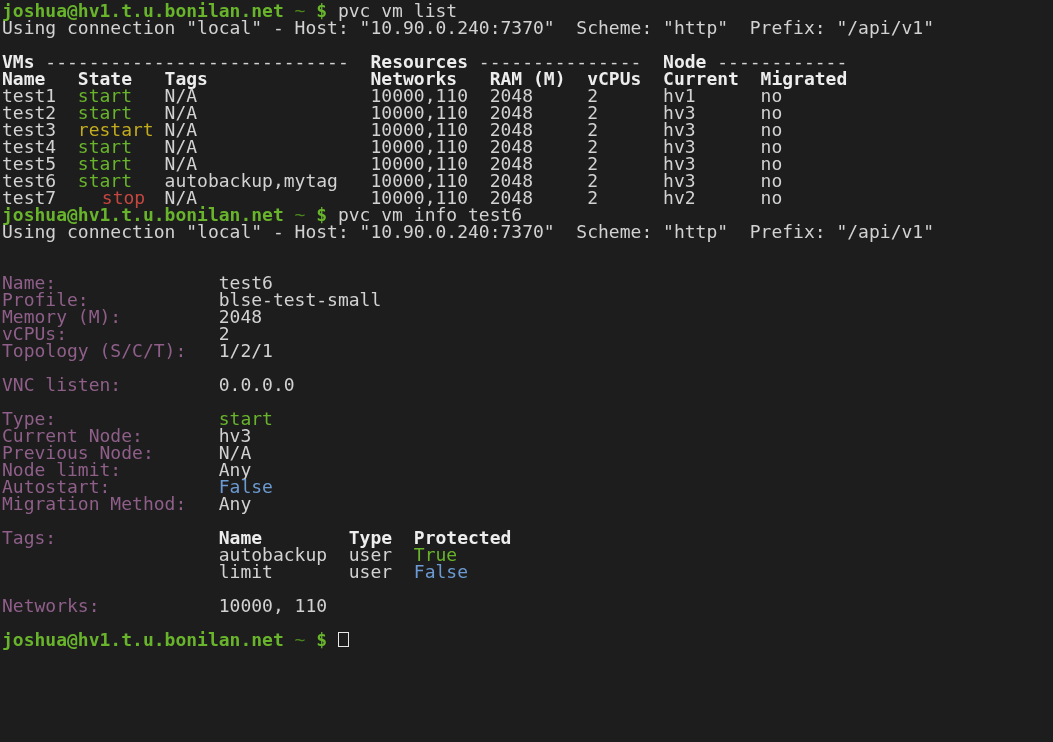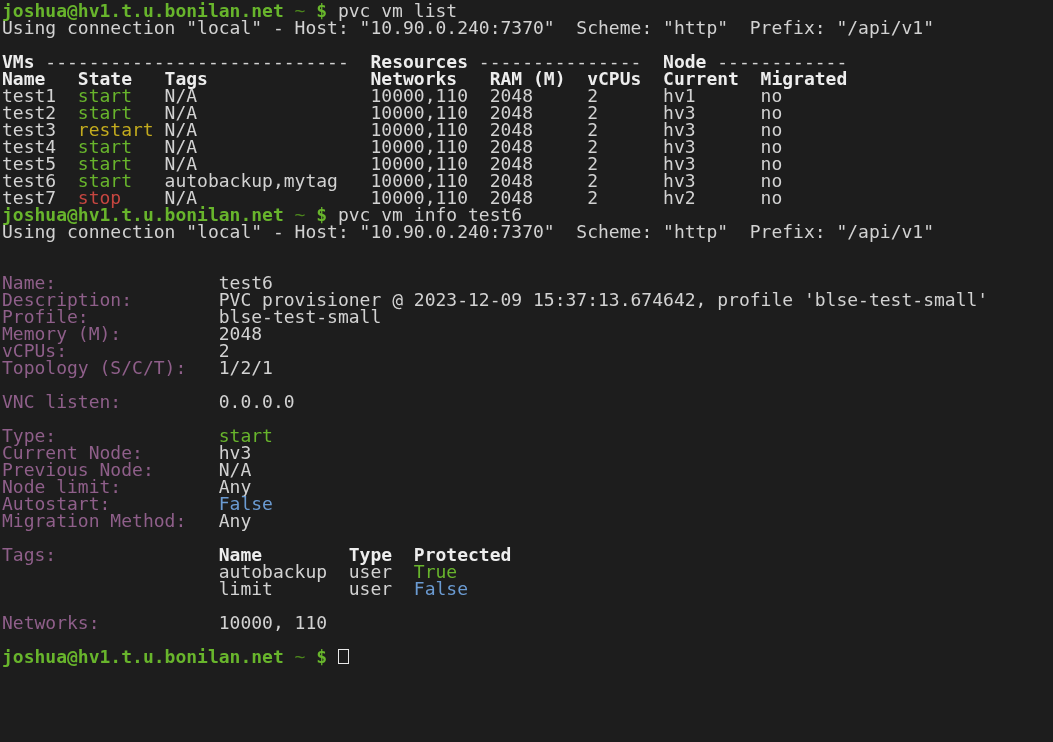--- a/index.html
+++ b/index.html
@@ -21,21 +21,21 @@
   .c0{left:0}  .c4{left:4ch}  .c7{left:7ch}  .c15{left:15ch}
   .c20{left:20ch}.c27{left:27ch}.c29{left:29ch}.c31{left:31ch}
   .c32{left:32ch}.c34{left:34ch}.c38{left:38ch}.c44{left:44ch}
   .c45{left:45ch}.c54{left:54ch}.c61{left:61ch}.c66{left:66ch}.c70{left:70ch}
   
   .b {font-weight:700;}
   .wt{color:var(--bright,#ededed);}
   .gn{color:var(--green,#68b52c);}
   .dg{color:var(--dim_green,#4a831c);}
   .yl{color:var(--yellow,#c3ab1e);}
-  .rd{color:var(--red,#c64640);}
+  .rd{color:var(--red,#c64640);margin-left:24px;}
   .pu{color:var(--purple,#8f5f8a);}
   .bl{color:var(--blue,#6b9bd2);}
   .cursor{
     width:1ch;height:15px;margin-top:1px;
     border:1.5px solid var(--cursor,#e8e8e8);
     box-sizing:border-box;display:inline-block;
   }
 </style>
 </head>
 <body>
@@ -156,24 +156,20 @@
   </div>
   <div class="line"></div>
 
   <div class="line"></div>
 
   <div class="line">
     <span class="c0 pu">Name:</span>
     <span class="c20">test6</span>
   </div>
   <div class="line">
-    <span class="c0 pu">Description:</span>
-    <span class="c20">PVC provisioner @ 2023-12-09 15:37:13.674642, profile 'blse-test-small'</span>
-  </div>
-  <div class="line">
     <span class="c0 pu">Profile:</span>
     <span class="c20">blse-test-small</span>
   </div>
   <div class="line">
     <span class="c0 pu">Memory (M):</span>
     <span class="c20">2048</span>
   </div>
   <div class="line">
     <span class="c0 pu">vCPUs:</span>
     <span class="c20">2</span>

